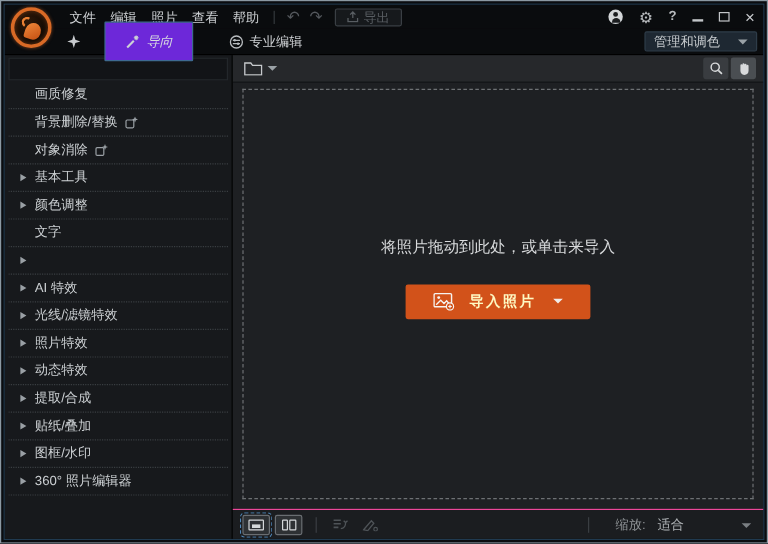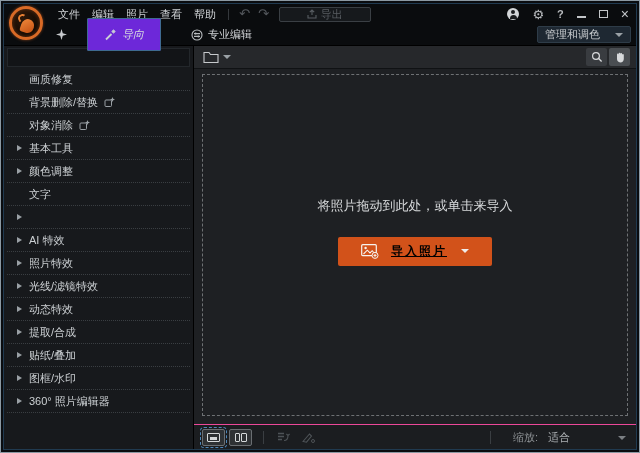--- a/index.html
+++ b/index.html
@@ -51,21 +51,21 @@
     border:2px solid transparent; border-top:2px solid #e87f33; border-left:2px solid #e87f33;
     border-radius:50%; transform:rotate(-12deg);
   }
   .menu { display:flex; align-items:center; }
   .menu-item { font-weight:normal; padding:2px 6px; cursor:default; }
   .vdiv { width:1px; height:11px; background:#34383c; margin:0 6px; }
   .hist-btn { color:#54585d; font-size:13px; padding:0 4px; line-height:18px; }
   .export-btn {
     display:flex; align-items:center; gap:4px;
     border:1px solid #3a3f44; background:#16191c; border-radius:2px;
-    color:#585d62; font-size:11px; padding:1px 27px; margin-left:6px; height:15px;
+    color:#585d62; font-size:11px; padding:1px 9px; margin-left:6px; height:15px;
   }
   .tb-right { position:absolute; right:7px; top:0; height:20px; display:flex; align-items:center; gap:13px; }
   .acct { width:12px; height:12px; border-radius:50%; background:#d3d6d8; position:relative; }
   .acct:before { content:''; position:absolute; left:4px; top:2px; width:4px; height:4px; border-radius:50%; background:#1a1c1e; }
   .acct:after { content:''; position:absolute; left:2.5px; top:6.5px; width:7px; height:4px; border-radius:4px 4px 0 0; background:#1a1c1e; }
   .gear { color:#b9bcbf; font-size:13px; line-height:13px; }
   .help { color:#b9bcbf; font-size:11px; font-weight:bold; }
   .minz { width:9px; height:2px; background:#c2c5c8; margin-top:6px; }
   .maxz { width:9px; height:8px; border:1px solid #c2c5c8; }
   .closz { color:#c6c9cc; font-size:14px; line-height:14px; }
@@ -121,21 +121,21 @@
   .dropzone {
     position:absolute; top:5px; left:8px; right:8px; bottom:8px;
     border:1px dashed #6e7174;
     display:flex; flex-direction:column; align-items:center; justify-content:center;
   }
   .dz-hint { color:#d8dadc; font-size:13px; margin-top:-28px; }
   .import-btn {
     margin-top:22px; width:154px; height:29px; border-radius:2px;
     background:#d2521a;
     display:flex; align-items:center; justify-content:center; gap:12px;
-    color:#000000; font-size:12px; font-weight:bold; letter-spacing:2px;text-decoration:underline;
+    color:#fef9c3; font-size:12px; font-weight:bold; letter-spacing:2px;
   }
   .import-btn .caret-down { border-top-color:#f0ece9; margin-left:2px; }
   
   .statusbar {
     height:25px; flex:0 0 25px; background:#1b1d20; border-top:1px solid #ec4899;
     display:flex; align-items:center; padding:0 8px; position:relative;
   }
   .view-btn {
     width:23px; height:17px; border:1px solid #6a6e72; border-radius:2px;
     background:#2e3134; display:flex; align-items:center; justify-content:center; margin-right:4px;
@@ -253,25 +253,25 @@
             </div>
             <div class="side-item">
               <span class="side-caret"></span>
             </div>
             <div class="side-item">
               <span class="side-caret"></span>
               <span>AI 特效</span>
             </div>
             <div class="side-item">
               <span class="side-caret"></span>
+              <span>光线/滤镜特效</span>
+            </div>
+            <div class="side-item">
+              <span class="side-caret"></span>
               <span>照片特效</span>
-            </div>
-            <div class="side-item">
-              <span class="side-caret"></span>
-              <span>光线/滤镜特效</span>
             </div>
             <div class="side-item">
               <span class="side-caret"></span>
               <span>动态特效</span>
             </div>
             <div class="side-item">
               <span class="side-caret"></span>
               <span>提取/合成</span>
             </div>
             <div class="side-item">

